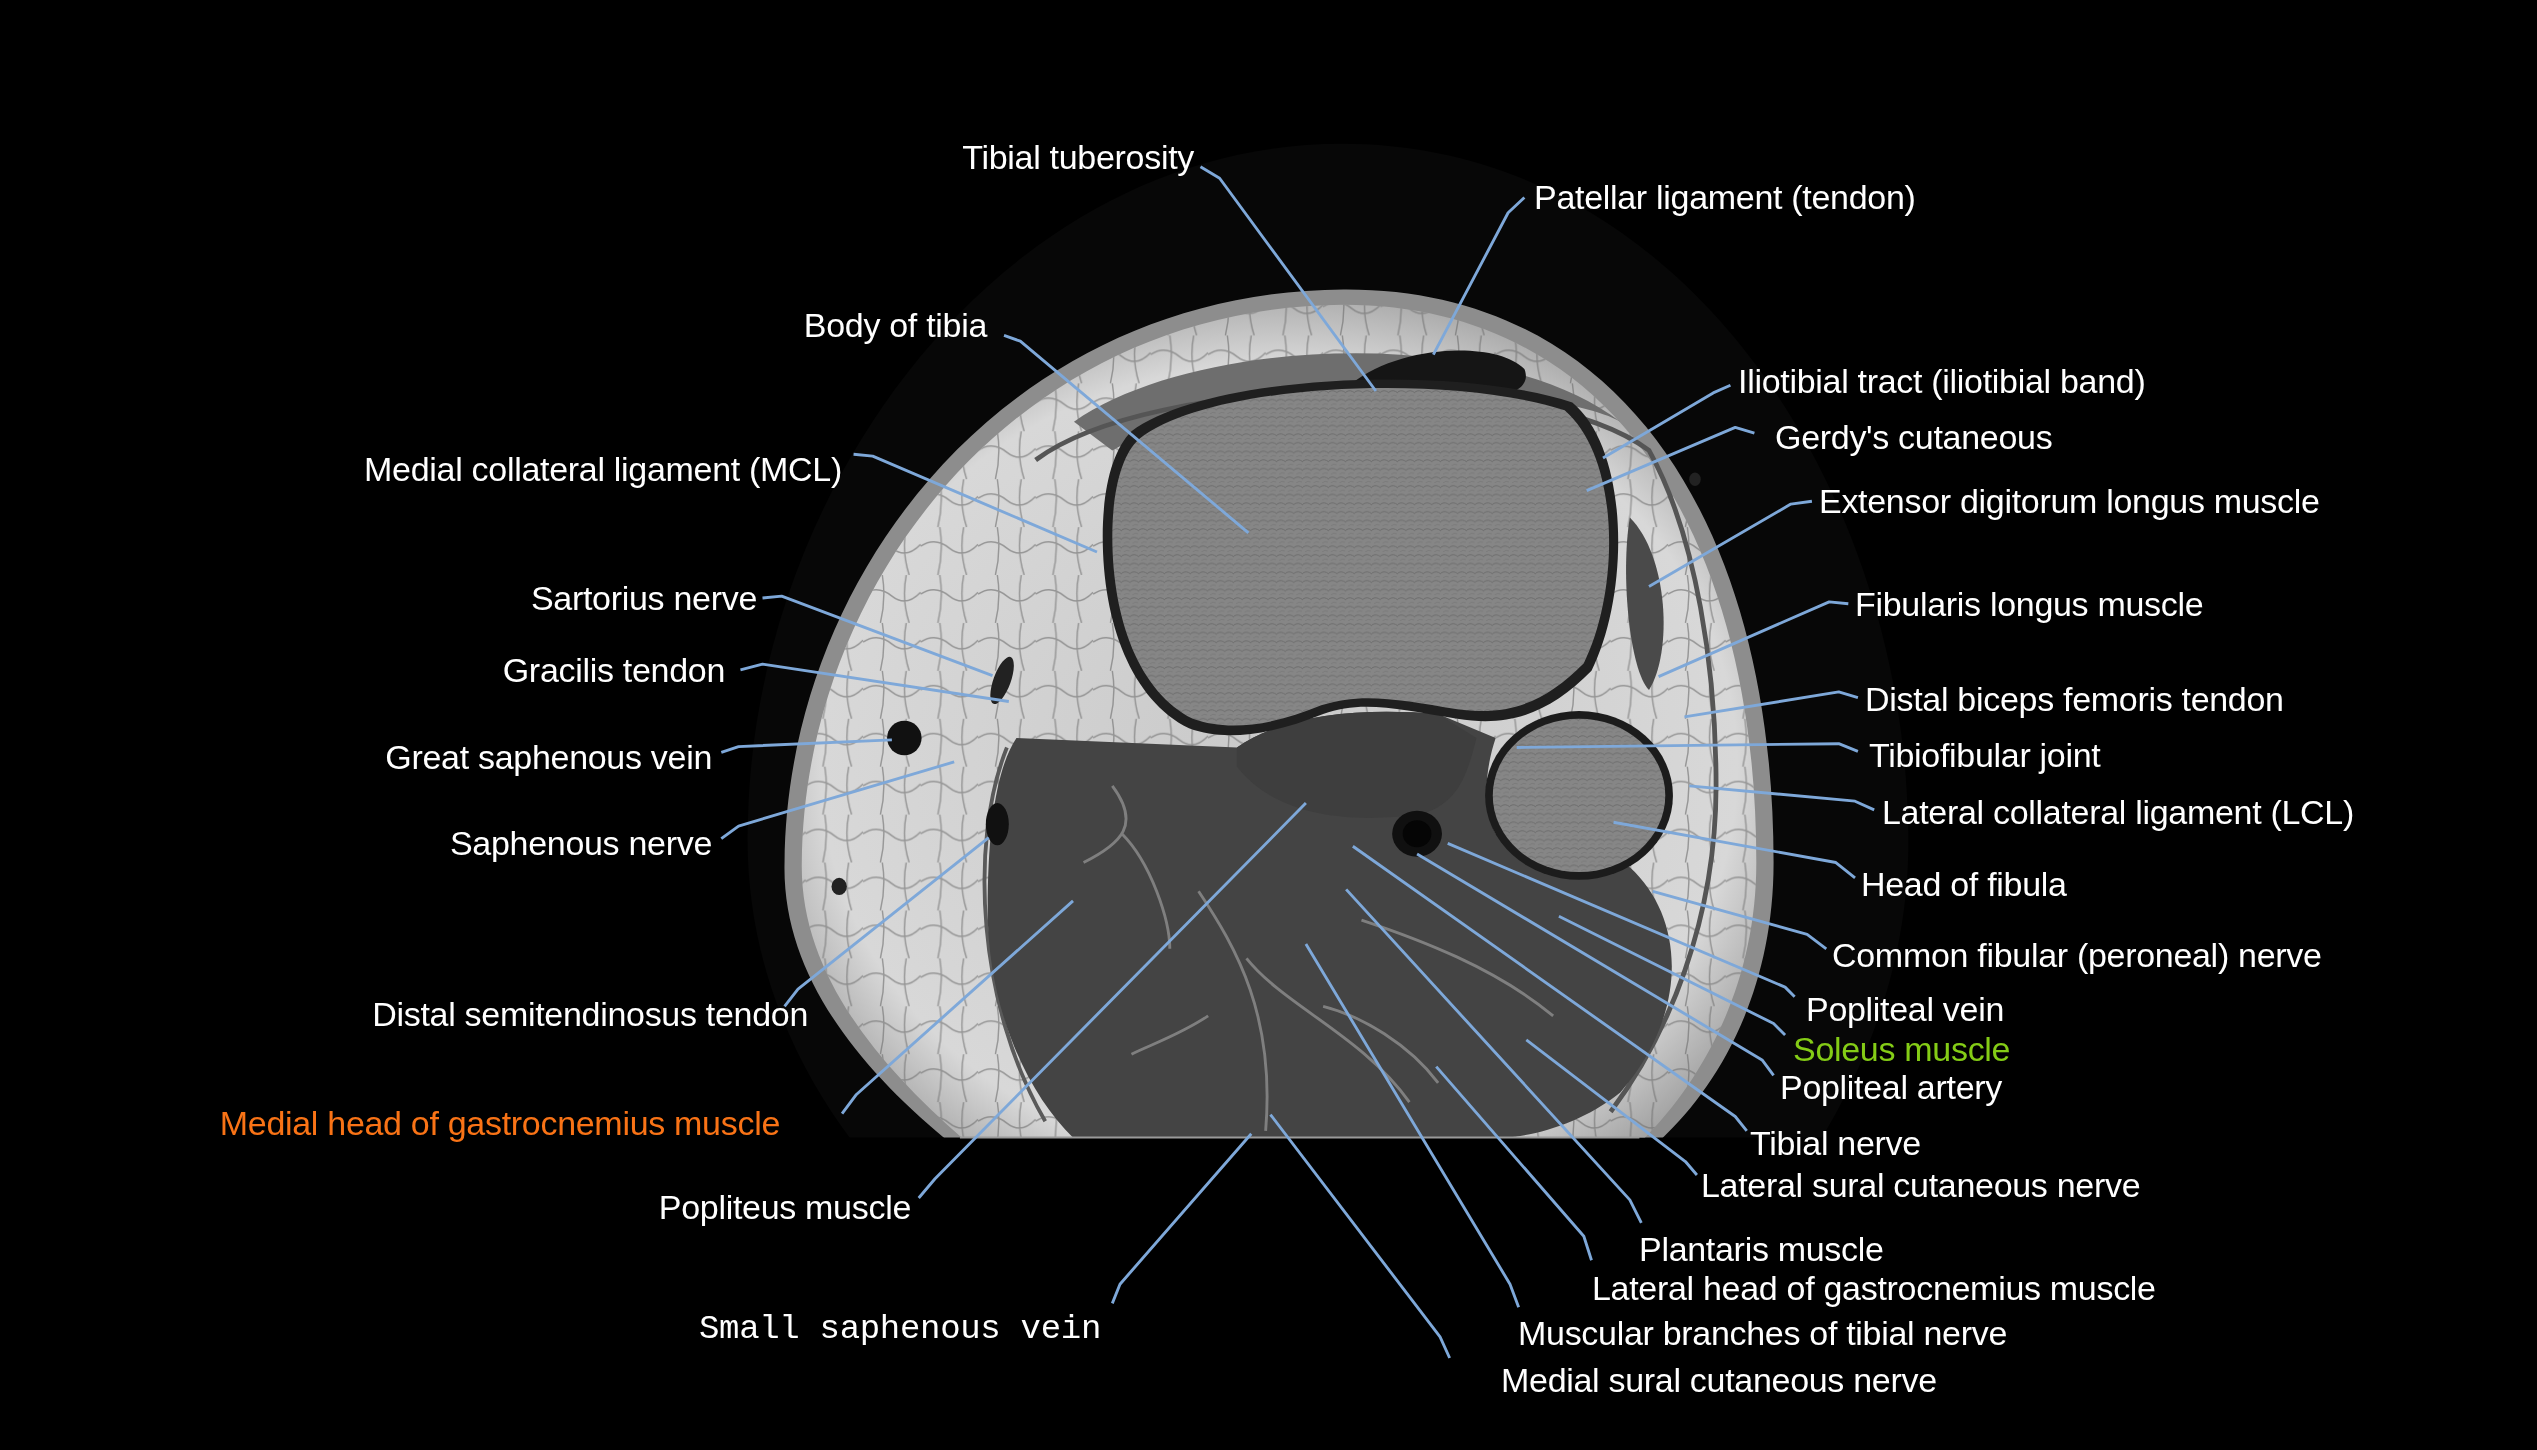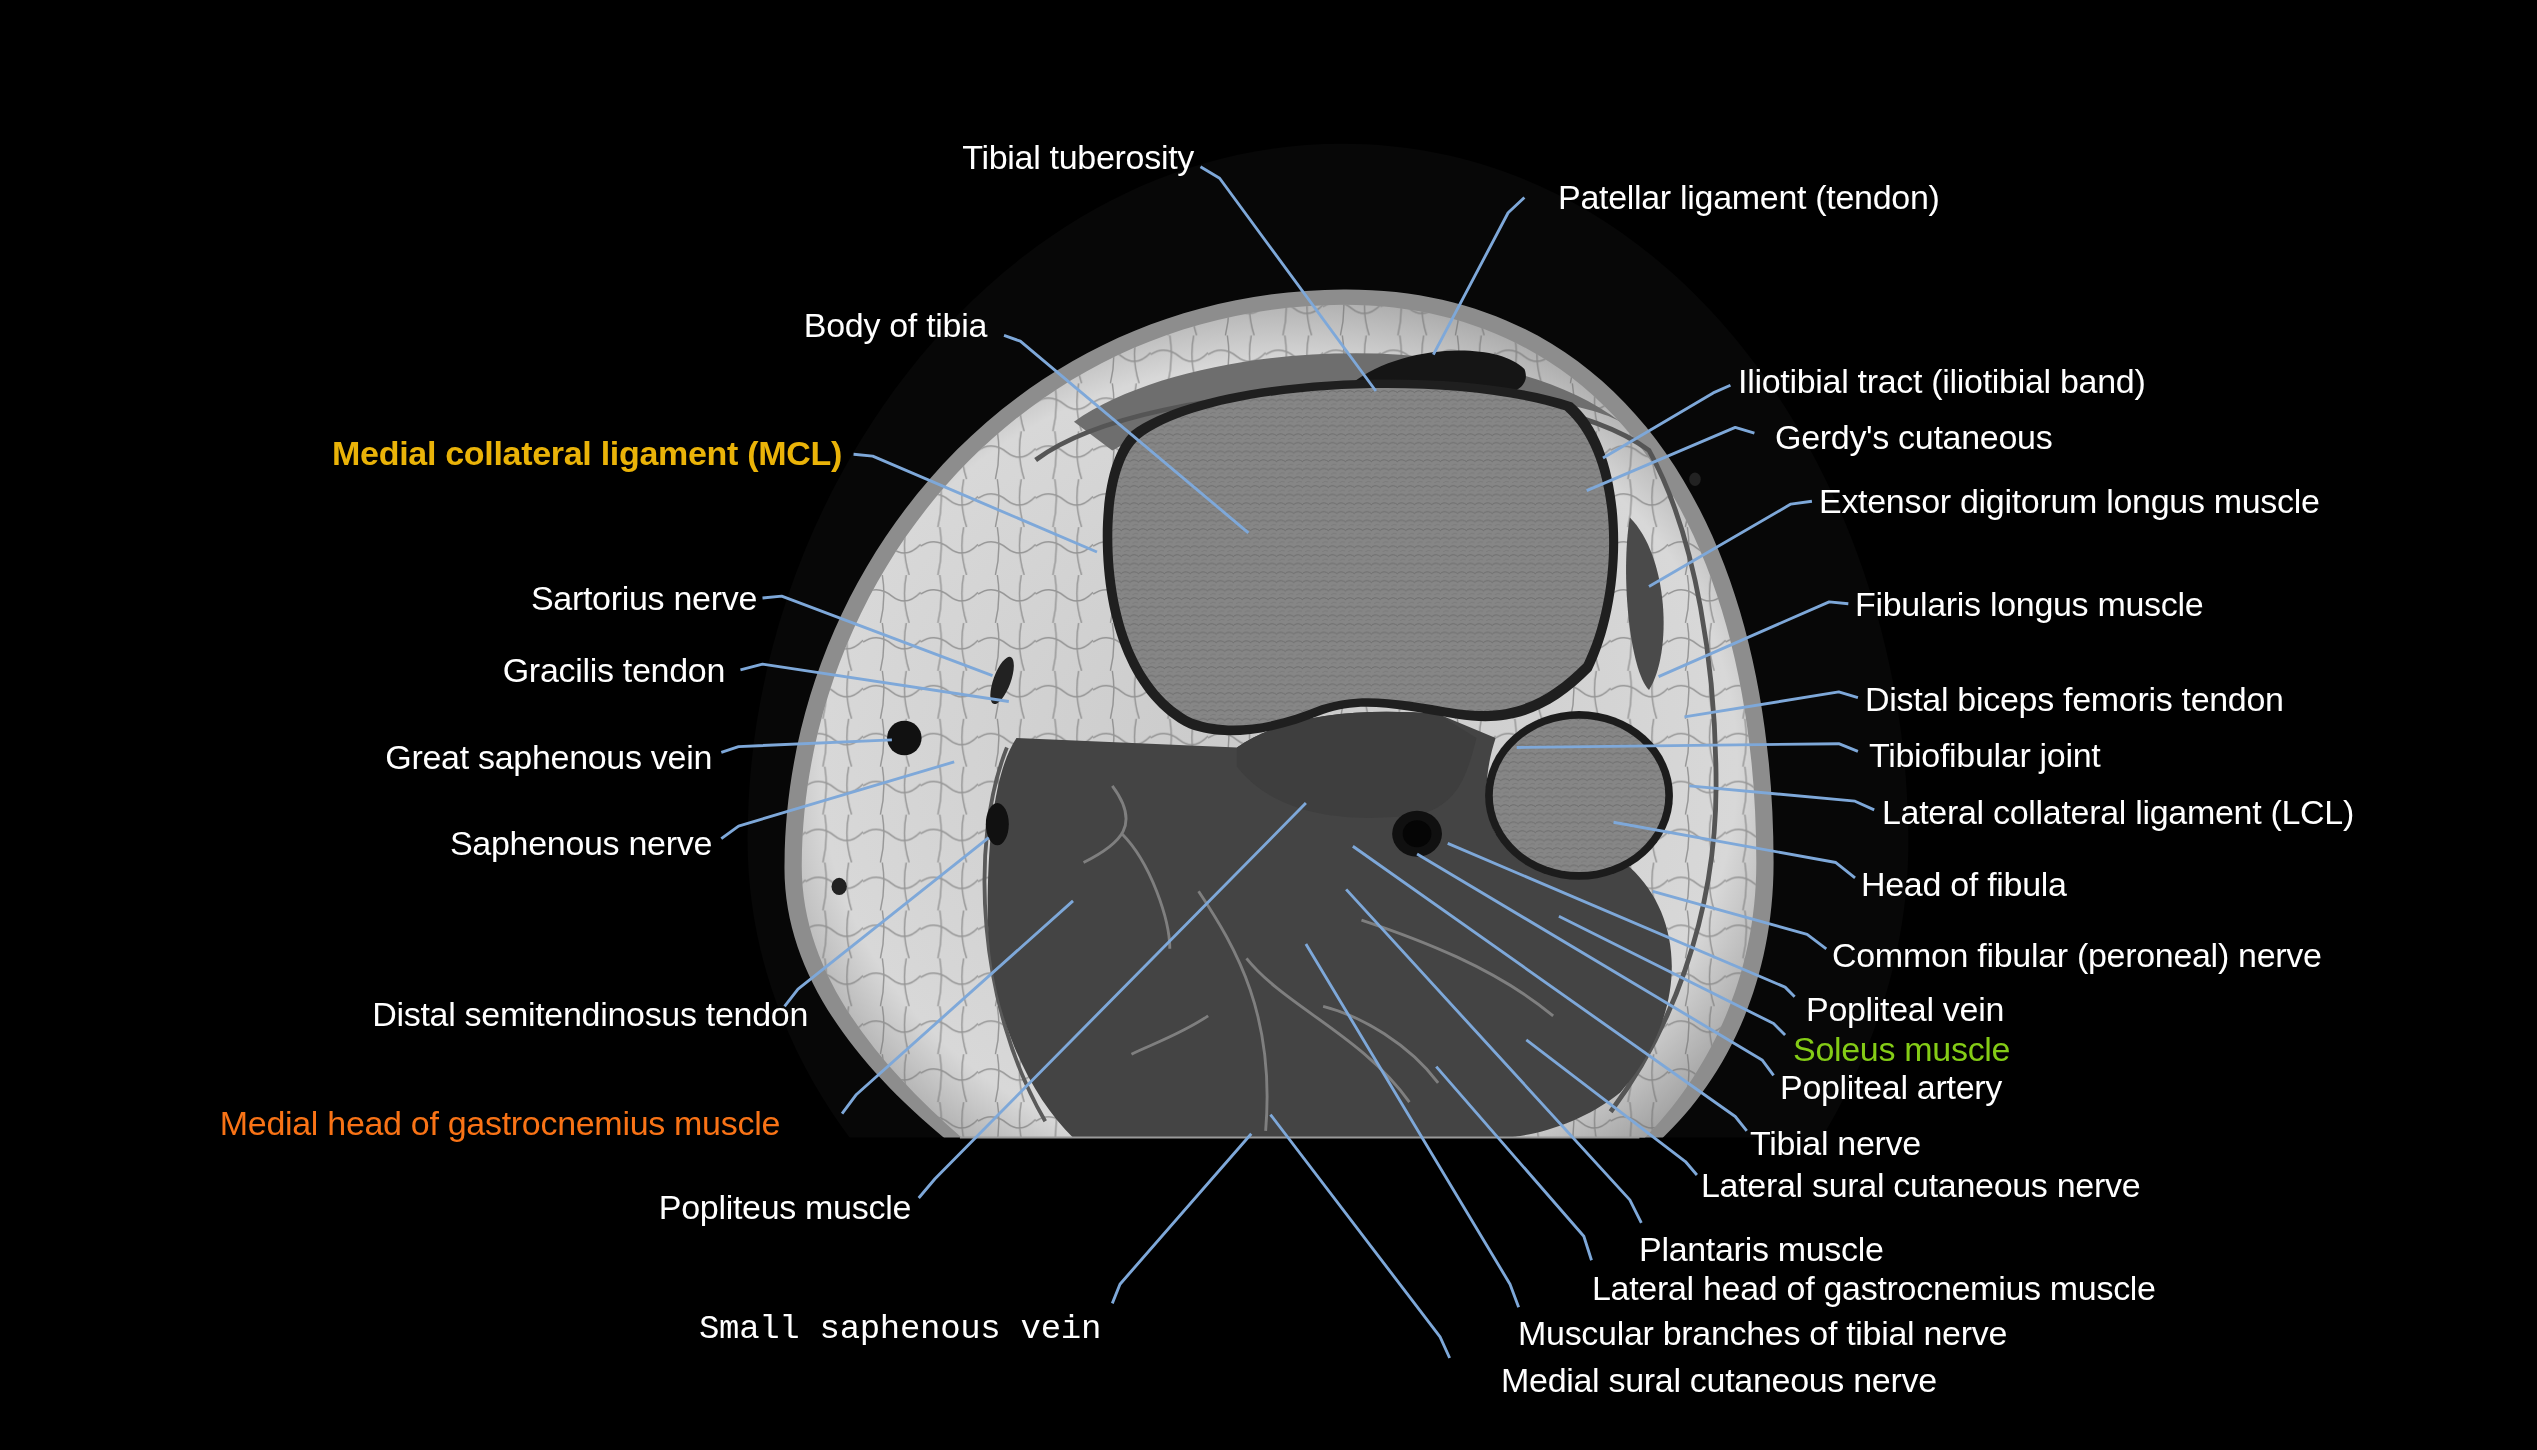--- a/index.html
+++ b/index.html
@@ -106,23 +106,23 @@
         <polyline points="818,1050 832,1032 1031,874" fill="none" stroke="#7ea8d9" stroke-width="3" stroke-linejoin="round"></polyline>
         <polyline points="752,875 770,862 995,795" fill="none" stroke="#7ea8d9" stroke-width="3" stroke-linejoin="round"></polyline>
         <polyline points="752,785 770,779 930,772" fill="none" stroke="#7ea8d9" stroke-width="3" stroke-linejoin="round"></polyline>
         <polyline points="772,699 795,693 1052,732" fill="none" stroke="#7ea8d9" stroke-width="3" stroke-linejoin="round"></polyline>
         <polyline points="795,624 815,622 1035,705" fill="none" stroke="#7ea8d9" stroke-width="3" stroke-linejoin="round"></polyline>
       </g>
   </svg>
 
   <div id="labels">
       <div class="lbl r" style="left: 1194px; top: 157px; color: rgb(255, 255, 255);">Tibial tuberosity</div>
-      <div class="lbl" style="left: 1534px; top: 197px; color: rgb(255, 255, 255); margin-left: 24px;">Patellar ligament (tendon)</div>
+      <div class="lbl" style="left: 1534px; top: 197px; color: rgb(255, 255, 255);">Patellar ligament (tendon)</div>
       <div class="lbl r" style="left: 987px; top: 325px; color: rgb(255, 255, 255);">Body of tibia</div>
-      <div class="lbl r" style="left: 842px; top: 453px; color: #eab308; font-weight: bold;">Medial collateral ligament (MCL)</div>
+      <div class="lbl r" style="left: 842px; top: 469px; color: #ffffff;">Medial collateral ligament (MCL)</div>
       <div class="lbl" style="left: 1738px; top: 381px; color: rgb(255, 255, 255);">Iliotibial tract (iliotibial band)</div>
       <div class="lbl" style="left: 1775px; top: 437px; color: rgb(255, 255, 255);">Gerdy's cutaneous</div>
       <div class="lbl" style="left: 1819px; top: 501px; color: rgb(255, 255, 255);">Extensor digitorum longus muscle</div>
       <div class="lbl" style="left: 1855px; top: 604px; color: rgb(255, 255, 255);">Fibularis longus muscle</div>
       <div class="lbl" style="left: 1865px; top: 699px; color: rgb(255, 255, 255);">Distal biceps femoris tendon</div>
       <div class="lbl" style="left: 1869px; top: 755px; color: rgb(255, 255, 255);">Tibiofibular joint</div>
       <div class="lbl" style="left: 1882px; top: 812px; color: rgb(255, 255, 255);">Lateral collateral ligament (LCL)</div>
       <div class="lbl" style="left: 1861px; top: 884px; color: rgb(255, 255, 255);">Head of fibula</div>
       <div class="lbl" style="left: 1832px; top: 955px; color: rgb(255, 255, 255);">Common fibular (peroneal) nerve</div>
       <div class="lbl" style="left: 1806px; top: 1009px; color: rgb(255, 255, 255);">Popliteal vein</div>

